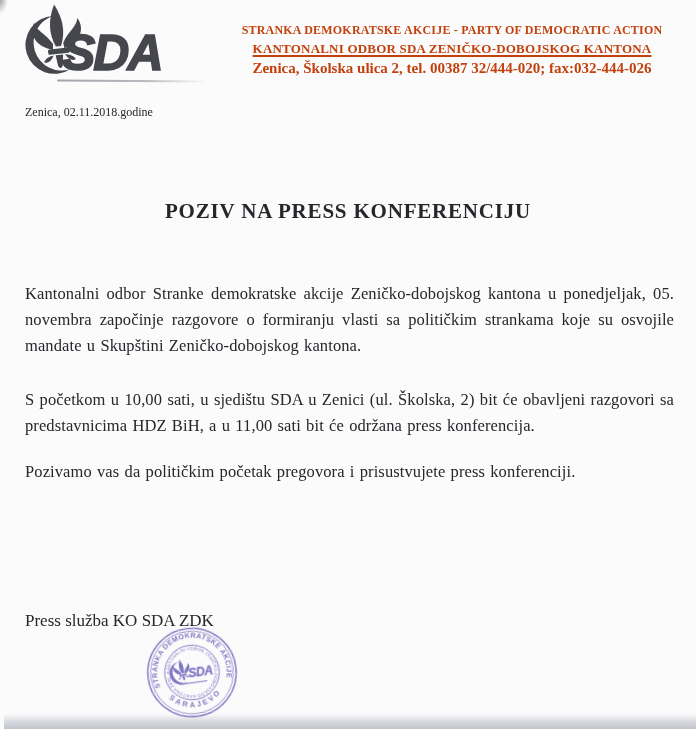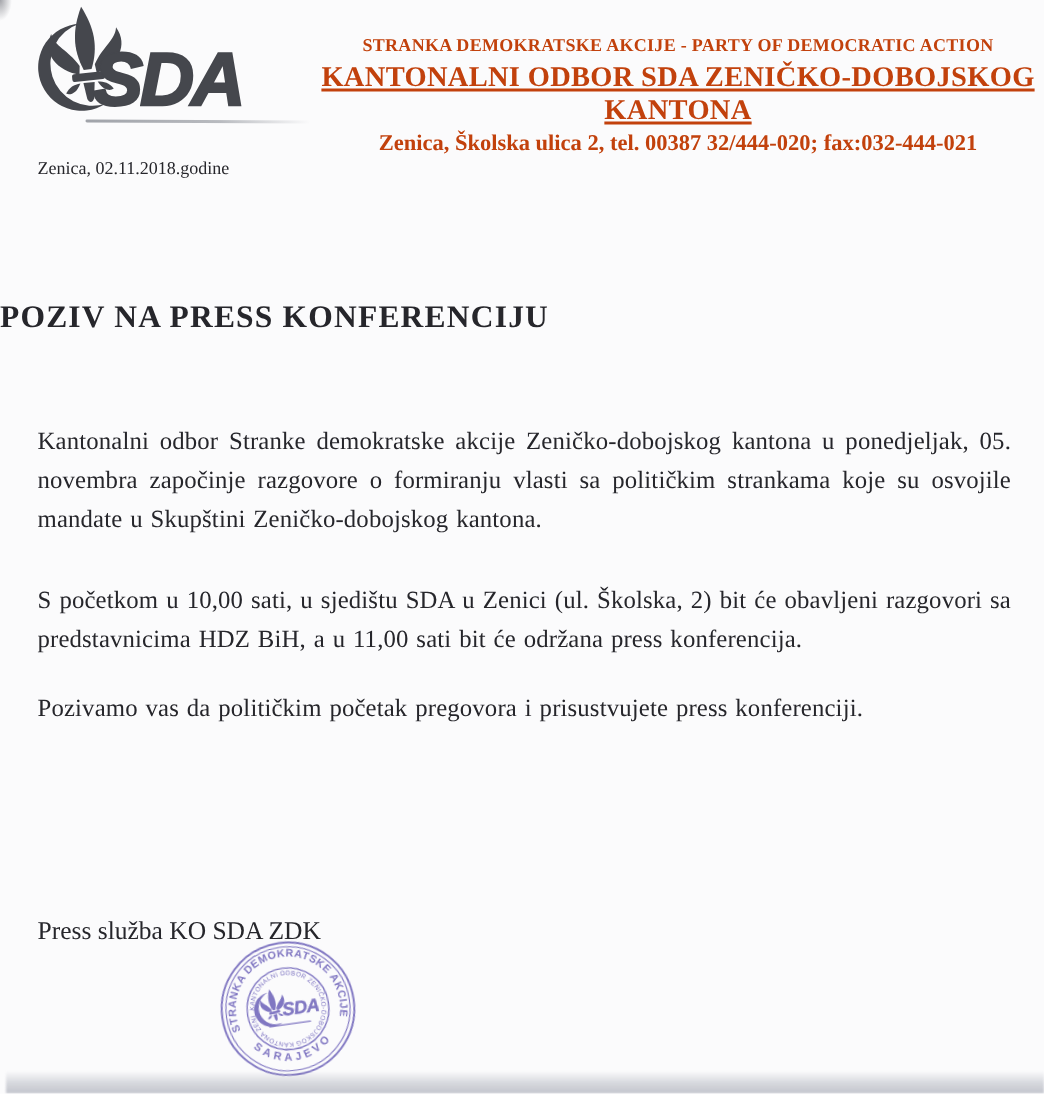--- a/index.html
+++ b/index.html
@@ -21,27 +21,27 @@
   .logo-underline{
     position:absolute;left:57px;top:80px;width:150px;height:2px;
     background:linear-gradient(to right, rgba(130,134,142,.75), rgba(130,134,142,.55) 60%, rgba(130,134,142,0));
     border-radius:2px;transform:rotate(.3deg);
   }
   .header-text{
     position:absolute;left:212px;right:4px;top:23px;text-align:center;
     color:#c2410c;
   }
   .org1{font-size:12px;font-weight:bold;letter-spacing:.2px;margin:0 0 3px 0;}
-  .org2{font-size:19px;font-weight:bold;letter-spacing:.2px;margin:0 0 3px 0;
+  .org2{font-size:13px;font-weight:bold;letter-spacing:.2px;margin:0 0 3px 0;
         text-decoration:underline;text-underline-offset:2px;text-decoration-thickness:1.5px;}
   .org3{font-size:15px;font-weight:bold;margin:0;}
   
   .place-date{position:absolute;left:25px;top:105px;font-size:12px;}
   .doc-title{
-    position:absolute;left:0;right:0;top:199px;
+    position:absolute;left:0;right:0;top:199px;text-align:center;
     font-size:21px;font-weight:bold;letter-spacing:.8px;
   }
   .content{position:absolute;left:25px;top:281px;width:649px;}
   .content p{
     margin:0;font-size:16.5px;line-height:26px;text-align:justify;
     word-spacing:1px;letter-spacing:.1px;
   }
   .content p.p1{margin-bottom:7px;}
   .content p.p2{margin-bottom:20px;margin-top:28px;}
   .content p.p3{margin-bottom:3px;}
@@ -91,21 +91,21 @@
         <use href="#crescent-shape" transform="translate(52,41) rotate(-18)"></use>
         <use href="#lily-shape" transform="translate(56,38) scale(1.45) rotate(-6)"></use>
         <text x="60" y="66" font-family="Liberation Sans, sans-serif" font-size="50" font-style="italic" font-weight="bold" letter-spacing="-2" stroke="var(--logo)" stroke-width="1.6" paint-order="stroke">SDA</text>
       </g>
     </svg>
     <div class="logo-underline"></div>
 
     <div class="header-text">
       <p class="org1">STRANKA DEMOKRATSKE AKCIJE - PARTY OF DEMOCRATIC ACTION</p>
       <p class="org2">KANTONALNI ODBOR SDA ZENIČKO-DOBOJSKOG KANTONA</p>
-      <p class="org3">Zenica, Školska ulica 2, tel. 00387 32/444-020; fax:032-444-021</p>
+      <p class="org3">Zenica, Školska ulica 2, tel. 00387 32/444-020; fax:032-444-026</p>
     </div>
   </div>
 
   <div class="place-date">Zenica, 02.11.2018.godine</div>
 
   <div class="doc-title">POZIV NA PRESS KONFERENCIJU</div>
 
   <div class="content">
     <p class="p1">Kantonalni odbor Stranke demokratske akcije Zeničko-dobojskog kantona u ponedjeljak, 05. novembra započinje razgovore o formiranju vlasti sa političkim strankama koje su osvojile mandate u Skupštini Zeničko-dobojskog kantona.</p>
     <p class="p2">S početkom u 10,00 sati, u sjedištu SDA u Zenici (ul. Školska, 2) bit će obavljeni razgovori sa predstavnicima HDZ BiH, a u 11,00 sati bit će održana press konferencija.</p>

